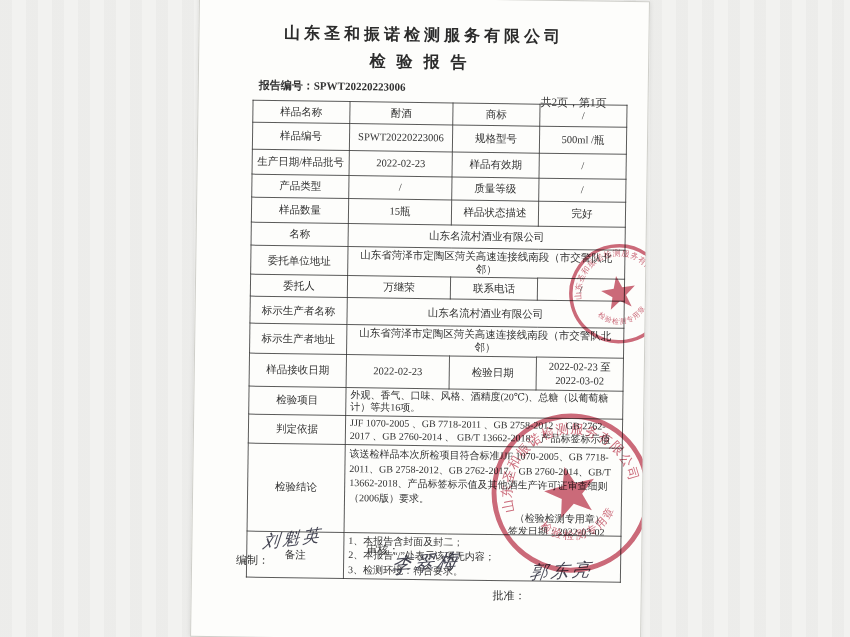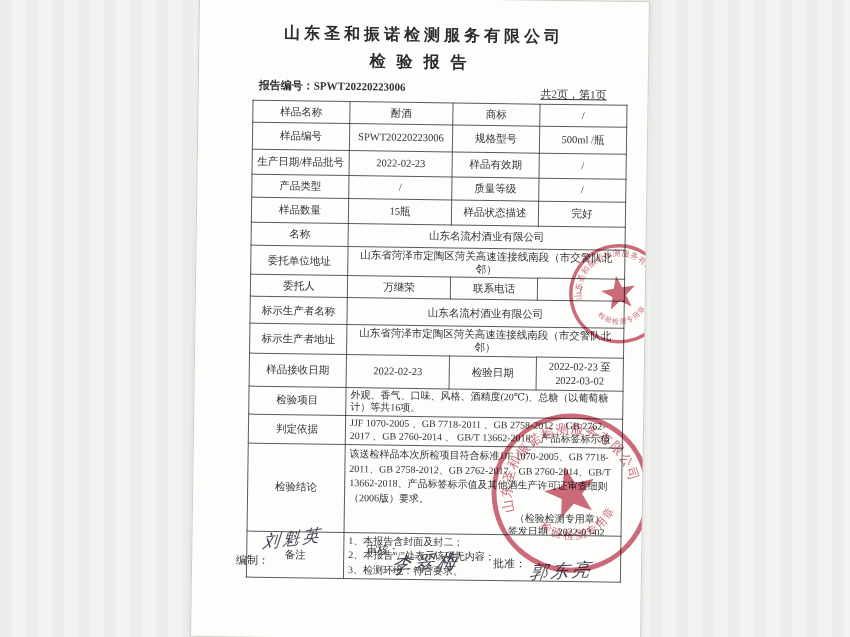--- a/index.html
+++ b/index.html
@@ -23,21 +23,21 @@
   }
   .title-company{
     position:absolute;left:0;top:26px;width:100%;text-align:center;
     font-size:16px;font-weight:700;letter-spacing:4px;color:#2b2b2b;white-space:nowrap;
   }
   .title-report{
     position:absolute;left:0;top:53px;width:100%;text-align:center;
     font-size:16px;font-weight:700;letter-spacing:11px;color:#2b2b2b;white-space:nowrap;
   }
   .report-no{position:absolute;left:60px;top:81px;font-size:11px;font-weight:600;color:#333;}
-  .pagination{position:absolute;left:342px;top:86px;font-size:11px;color:#333;text-decoration:underline;}
+  .pagination{position:absolute;left:342px;top:94px;font-size:11px;color:#333;}
   table.rpt{
     position:absolute;left:54px;top:103px;width:374px;
     border-collapse:collapse;table-layout:fixed;
     font-size:10.5px;color:#333;
   }
   table.rpt td{
     border:1px solid rgba(45,45,45,.78);
     padding:1px 4px;vertical-align:middle;line-height:1.25;
     overflow:hidden;
   }
@@ -168,21 +168,21 @@
         <div class="remark-line">3、检测环境：符合要求。</div>
       </td>
     </tr>
   </tbody>
     </table>
 
   <div class="footer-label" style="left:44px;top:556px">编制：</div>
   <div class="sig sig1">刘魁英</div>
   <div class="footer-label" style="left:174px;top:544px">审核：</div>
   <div class="sig sig2">李翠梅</div>
-  <div class="footer-label" style="left:301px;top:556px">批准：</div>
+  <div class="footer-label" style="left:301px;top:588px">批准：</div>
   <div class="sig sig3">郭东亮</div>
 
   <svg class="stamp stamp-big" width="180" height="180" viewBox="0 0 180 180">
     <defs>
       <path id="arcTopB" d="M 30,90 a 60,60 0 1 1 120,0" fill="none"></path>
       <path id="arcBotB" d="M 44,90 a 46,46 0 0 0 92,0" fill="none"></path>
     </defs>
     <g transform="rotate(-15 90 90)" fill="#c24a5e" stroke="none">
       <circle cx="90" cy="90" r="77" fill="none" stroke="#c24a5e" stroke-width="5"></circle>
       <polygon points="90,63 96.5,81.1 115.7,81.7 100.5,93.4 105.9,111.8 90,101 74.1,111.8 79.5,93.4 64.3,81.7 83.5,81.1"></polygon>

